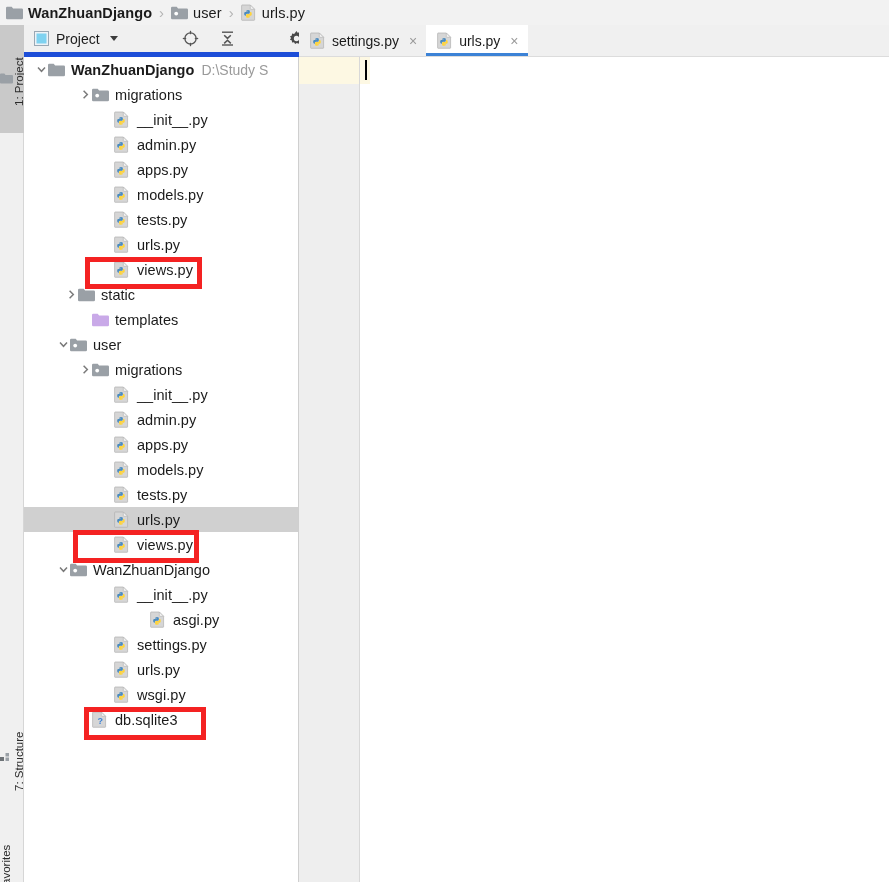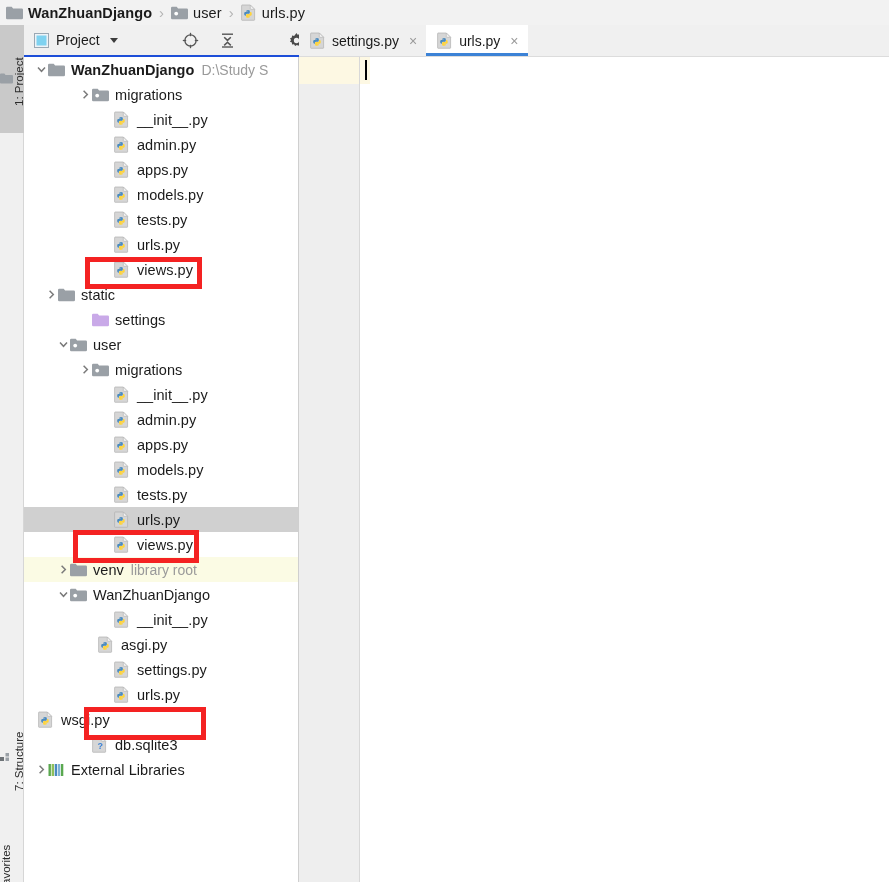--- a/index.html
+++ b/index.html
@@ -51,21 +51,21 @@
   .vb-ico {
     writing-mode: horizontal-tb; transform: rotate(180deg);
     margin-top: 6px; line-height: 0;
   }
 
   
   #panel-toolbar {
     position: absolute; left: 24px; top: 25px;
     width: 275px; height: 32px;
     background: #f0f0f0;
-    border-bottom: 2px solid #1d4ed8;
+    border-bottom: 5px solid #1d4ed8;
     display: flex; align-items: center; gap: 20px;
   }
   #project-dd {
     display: flex; align-items: center; gap: 7px;
     margin-left: 10px; cursor: default;
   }
   #project-dd .lbl { font-size: 14px; color: #1b1b1b; }
   .caret {
     width: 0; height: 0;
     border-left: 4.5px solid transparent;
@@ -395,41 +395,41 @@
       <span class="ico">
         <svg width="16" height="17" viewBox="0 0 16 17">
           <path d="M1.2 1h8.1l4.3 4.3v10.4a.6.6 0 01-.6.6H1.2a.6.6 0 01-.6-.6V1.6A.6.6 0 011.2 1z" fill="#d6d6d6" stroke="#b0b0b0" stroke-width=".7"></path>
           <path d="M9.3 1l4.3 4.3H9.9a.6.6 0 01-.6-.6z" fill="#f2f2f2" stroke="#b0b0b0" stroke-width=".6"></path>
           <path d="M6.9 6.0c-1.9 0-1.8 .85-1.8 .85l0 .88h1.84v.26H4.4s-1.24-.14-1.24 1.8 1.08 1.87 1.08 1.87h.64v-.9s-.03-1.08 1.06-1.08h1.83s1.03.02 1.03-1V7.05S8.96 6 6.9 6zm-1.01.58c.18 0 .33.15.33.33a.33.33 0 01-.33.33.33.33 0 01-.33-.33c0-.18.15-.33.33-.33z" fill="#4b8bbe"></path>
           <path d="M7.02 13.7c1.9 0 1.79-.85 1.79-.85v-.88H6.96v-.26h2.54s1.24.14 1.24-1.8-1.08-1.87-1.08-1.87h-.64v.9s.03 1.08-1.06 1.08H6.13s-1.03-.02-1.03 1v1.63s-.16 1.05 1.92 1.05zm1.01-.58a.33.33 0 01-.33-.33c0-.18.15-.33.33-.33.18 0 .33.15.33.33a.33.33 0 01-.33.33z" fill="#ffd43b"></path>
         </svg>
       </span>
       <span class="nm">views.py</span>
     </div>
-    <div class="row" style="padding-left: 20px;">
+    <div class="row" style="padding-left: 40px;">
       <span class="arrow">
         <svg width="11" height="11" viewBox="0 0 11 11">
           <path d="M3.6 1.8L7.3 5.5L3.6 9.2" fill="none" stroke="#7a7a7a" stroke-width="1.5"></path>
         </svg>
       </span>
       <span class="ico">
         <svg width="17" height="14" viewBox="0 0 17 14">
           <path d="M0 2A1.3 1.3 0 011.3.7h4.4l1.4 1.8H15.7A1.3 1.3 0 0117 3.8v8.2a1.3 1.3 0 01-1.3 1.3H1.3A1.3 1.3 0 010 12z" fill="#9aa0a6"></path>
         </svg>
       </span>
       <span class="nm">static</span>
     </div>
     <div class="row" style="padding-left: 54px;">
       <span class="arrow"></span>
       <span class="ico">
         <svg width="17" height="14" viewBox="0 0 17 14">
           <path d="M0 2A1.3 1.3 0 011.3.7h4.4l1.4 1.8H15.7A1.3 1.3 0 0117 3.8v8.2a1.3 1.3 0 01-1.3 1.3H1.3A1.3 1.3 0 010 12z" fill="#c9a9e8"></path>
         </svg>
       </span>
-      <span class="nm">settings</span>
+      <span class="nm">templates</span>
     </div>
     <div class="row" style="padding-left: 32px;">
       <span class="arrow">
         <svg width="11" height="11" viewBox="0 0 11 11">
           <path d="M2 3.6L5.5 7.3L9 3.6" fill="none" stroke="#7a7a7a" stroke-width="1.5"></path>
         </svg>
       </span>
       <span class="ico">
         <svg width="17" height="14" viewBox="0 0 17 14">
           <path d="M0 2A1.3 1.3 0 011.3.7h4.4l1.4 1.8H15.7A1.3 1.3 0 0117 3.8v8.2a1.3 1.3 0 01-1.3 1.3H1.3A1.3 1.3 0 010 12z" fill="#9aa0a6"></path>
@@ -529,34 +529,20 @@
       <span class="ico">
         <svg width="16" height="17" viewBox="0 0 16 17">
           <path d="M1.2 1h8.1l4.3 4.3v10.4a.6.6 0 01-.6.6H1.2a.6.6 0 01-.6-.6V1.6A.6.6 0 011.2 1z" fill="#d6d6d6" stroke="#b0b0b0" stroke-width=".7"></path>
           <path d="M9.3 1l4.3 4.3H9.9a.6.6 0 01-.6-.6z" fill="#f2f2f2" stroke="#b0b0b0" stroke-width=".6"></path>
           <path d="M6.9 6.0c-1.9 0-1.8 .85-1.8 .85l0 .88h1.84v.26H4.4s-1.24-.14-1.24 1.8 1.08 1.87 1.08 1.87h.64v-.9s-.03-1.08 1.06-1.08h1.83s1.03.02 1.03-1V7.05S8.96 6 6.9 6zm-1.01.58c.18 0 .33.15.33.33a.33.33 0 01-.33.33.33.33 0 01-.33-.33c0-.18.15-.33.33-.33z" fill="#4b8bbe"></path>
           <path d="M7.02 13.7c1.9 0 1.79-.85 1.79-.85v-.88H6.96v-.26h2.54s1.24.14 1.24-1.8-1.08-1.87-1.08-1.87h-.64v.9s.03 1.08-1.06 1.08H6.13s-1.03-.02-1.03 1v1.63s-.16 1.05 1.92 1.05zm1.01-.58a.33.33 0 01-.33-.33c0-.18.15-.33.33-.33.18 0 .33.15.33.33a.33.33 0 01-.33.33z" fill="#ffd43b"></path>
         </svg>
       </span>
       <span class="nm">views.py</span>
     </div>
-    <div class="row highlight-yellow" style="padding-left: 32px;">
-      <span class="arrow">
-        <svg width="11" height="11" viewBox="0 0 11 11">
-          <path d="M3.6 1.8L7.3 5.5L3.6 9.2" fill="none" stroke="#7a7a7a" stroke-width="1.5"></path>
-        </svg>
-      </span>
-      <span class="ico">
-        <svg width="17" height="14" viewBox="0 0 17 14">
-          <path d="M0 2A1.3 1.3 0 011.3.7h4.4l1.4 1.8H15.7A1.3 1.3 0 0117 3.8v8.2a1.3 1.3 0 01-1.3 1.3H1.3A1.3 1.3 0 010 12z" fill="#9aa0a6"></path>
-        </svg>
-      </span>
-      <span class="nm">venv</span>
-      <span class="sub">library root</span>
-    </div>
     <div class="row" style="padding-left: 32px;">
       <span class="arrow">
         <svg width="11" height="11" viewBox="0 0 11 11">
           <path d="M2 3.6L5.5 7.3L9 3.6" fill="none" stroke="#7a7a7a" stroke-width="1.5"></path>
         </svg>
       </span>
       <span class="ico">
         <svg width="17" height="14" viewBox="0 0 17 14">
           <path d="M0 2A1.3 1.3 0 011.3.7h4.4l1.4 1.8H15.7A1.3 1.3 0 0117 3.8v8.2a1.3 1.3 0 01-1.3 1.3H1.3A1.3 1.3 0 010 12z" fill="#9aa0a6"></path>
           <circle cx="5.2" cy="7.6" r="1.9" fill="#ffffff"></circle>
@@ -569,21 +555,21 @@
       <span class="ico">
         <svg width="16" height="17" viewBox="0 0 16 17">
           <path d="M1.2 1h8.1l4.3 4.3v10.4a.6.6 0 01-.6.6H1.2a.6.6 0 01-.6-.6V1.6A.6.6 0 011.2 1z" fill="#d6d6d6" stroke="#b0b0b0" stroke-width=".7"></path>
           <path d="M9.3 1l4.3 4.3H9.9a.6.6 0 01-.6-.6z" fill="#f2f2f2" stroke="#b0b0b0" stroke-width=".6"></path>
           <path d="M6.9 6.0c-1.9 0-1.8 .85-1.8 .85l0 .88h1.84v.26H4.4s-1.24-.14-1.24 1.8 1.08 1.87 1.08 1.87h.64v-.9s-.03-1.08 1.06-1.08h1.83s1.03.02 1.03-1V7.05S8.96 6 6.9 6zm-1.01.58c.18 0 .33.15.33.33a.33.33 0 01-.33.33.33.33 0 01-.33-.33c0-.18.15-.33.33-.33z" fill="#4b8bbe"></path>
           <path d="M7.02 13.7c1.9 0 1.79-.85 1.79-.85v-.88H6.96v-.26h2.54s1.24.14 1.24-1.8-1.08-1.87-1.08-1.87h-.64v.9s.03 1.08-1.06 1.08H6.13s-1.03-.02-1.03 1v1.63s-.16 1.05 1.92 1.05zm1.01-.58a.33.33 0 01-.33-.33c0-.18.15-.33.33-.33.18 0 .33.15.33.33a.33.33 0 01-.33.33z" fill="#ffd43b"></path>
         </svg>
       </span>
       <span class="nm">__init__.py</span>
     </div>
-    <div class="row" style="padding-left: 60px;">
+    <div class="row" style="padding-left: 112px;">
       <span class="arrow"></span>
       <span class="ico">
         <svg width="16" height="17" viewBox="0 0 16 17">
           <path d="M1.2 1h8.1l4.3 4.3v10.4a.6.6 0 01-.6.6H1.2a.6.6 0 01-.6-.6V1.6A.6.6 0 011.2 1z" fill="#d6d6d6" stroke="#b0b0b0" stroke-width=".7"></path>
           <path d="M9.3 1l4.3 4.3H9.9a.6.6 0 01-.6-.6z" fill="#f2f2f2" stroke="#b0b0b0" stroke-width=".6"></path>
           <path d="M6.9 6.0c-1.9 0-1.8 .85-1.8 .85l0 .88h1.84v.26H4.4s-1.24-.14-1.24 1.8 1.08 1.87 1.08 1.87h.64v-.9s-.03-1.08 1.06-1.08h1.83s1.03.02 1.03-1V7.05S8.96 6 6.9 6zm-1.01.58c.18 0 .33.15.33.33a.33.33 0 01-.33.33.33.33 0 01-.33-.33c0-.18.15-.33.33-.33z" fill="#4b8bbe"></path>
           <path d="M7.02 13.7c1.9 0 1.79-.85 1.79-.85v-.88H6.96v-.26h2.54s1.24.14 1.24-1.8-1.08-1.87-1.08-1.87h-.64v.9s.03 1.08-1.06 1.08H6.13s-1.03-.02-1.03 1v1.63s-.16 1.05 1.92 1.05zm1.01-.58a.33.33 0 01-.33-.33c0-.18.15-.33.33-.33.18 0 .33.15.33.33a.33.33 0 01-.33.33z" fill="#ffd43b"></path>
         </svg>
       </span>
       <span class="nm">asgi.py</span>
@@ -605,21 +591,21 @@
       <span class="ico">
         <svg width="16" height="17" viewBox="0 0 16 17">
           <path d="M1.2 1h8.1l4.3 4.3v10.4a.6.6 0 01-.6.6H1.2a.6.6 0 01-.6-.6V1.6A.6.6 0 011.2 1z" fill="#d6d6d6" stroke="#b0b0b0" stroke-width=".7"></path>
           <path d="M9.3 1l4.3 4.3H9.9a.6.6 0 01-.6-.6z" fill="#f2f2f2" stroke="#b0b0b0" stroke-width=".6"></path>
           <path d="M6.9 6.0c-1.9 0-1.8 .85-1.8 .85l0 .88h1.84v.26H4.4s-1.24-.14-1.24 1.8 1.08 1.87 1.08 1.87h.64v-.9s-.03-1.08 1.06-1.08h1.83s1.03.02 1.03-1V7.05S8.96 6 6.9 6zm-1.01.58c.18 0 .33.15.33.33a.33.33 0 01-.33.33.33.33 0 01-.33-.33c0-.18.15-.33.33-.33z" fill="#4b8bbe"></path>
           <path d="M7.02 13.7c1.9 0 1.79-.85 1.79-.85v-.88H6.96v-.26h2.54s1.24.14 1.24-1.8-1.08-1.87-1.08-1.87h-.64v.9s.03 1.08-1.06 1.08H6.13s-1.03-.02-1.03 1v1.63s-.16 1.05 1.92 1.05zm1.01-.58a.33.33 0 01-.33-.33c0-.18.15-.33.33-.33.18 0 .33.15.33.33a.33.33 0 01-.33.33z" fill="#ffd43b"></path>
         </svg>
       </span>
       <span class="nm">urls.py</span>
     </div>
-    <div class="row" style="">
+    <div class="row" style="padding-left: 76px;">
       <span class="arrow"></span>
       <span class="ico">
         <svg width="16" height="17" viewBox="0 0 16 17">
           <path d="M1.2 1h8.1l4.3 4.3v10.4a.6.6 0 01-.6.6H1.2a.6.6 0 01-.6-.6V1.6A.6.6 0 011.2 1z" fill="#d6d6d6" stroke="#b0b0b0" stroke-width=".7"></path>
           <path d="M9.3 1l4.3 4.3H9.9a.6.6 0 01-.6-.6z" fill="#f2f2f2" stroke="#b0b0b0" stroke-width=".6"></path>
           <path d="M6.9 6.0c-1.9 0-1.8 .85-1.8 .85l0 .88h1.84v.26H4.4s-1.24-.14-1.24 1.8 1.08 1.87 1.08 1.87h.64v-.9s-.03-1.08 1.06-1.08h1.83s1.03.02 1.03-1V7.05S8.96 6 6.9 6zm-1.01.58c.18 0 .33.15.33.33a.33.33 0 01-.33.33.33.33 0 01-.33-.33c0-.18.15-.33.33-.33z" fill="#4b8bbe"></path>
           <path d="M7.02 13.7c1.9 0 1.79-.85 1.79-.85v-.88H6.96v-.26h2.54s1.24.14 1.24-1.8-1.08-1.87-1.08-1.87h-.64v.9s.03 1.08-1.06 1.08H6.13s-1.03-.02-1.03 1v1.63s-.16 1.05 1.92 1.05zm1.01-.58a.33.33 0 01-.33-.33c0-.18.15-.33.33-.33.18 0 .33.15.33.33a.33.33 0 01-.33.33z" fill="#ffd43b"></path>
         </svg>
       </span>
       <span class="nm">wsgi.py</span>
@@ -627,37 +613,20 @@
     <div class="row" style="padding-left: 54px;">
       <span class="arrow"></span>
       <span class="ico">
         <svg width="16" height="17" viewBox="0 0 16 17">
           <path d="M1.2 1h8.1l4.3 4.3v10.4a.6.6 0 01-.6.6H1.2a.6.6 0 01-.6-.6V1.6A.6.6 0 011.2 1z" fill="#d6d6d6" stroke="#b0b0b0" stroke-width=".7"></path>
           <path d="M9.3 1l4.3 4.3H9.9a.6.6 0 01-.6-.6z" fill="#f2f2f2" stroke="#b0b0b0" stroke-width=".6"></path>
           <text x="5.5" y="13.4" font-size="9" font-family="Liberation Sans, sans-serif" fill="#3c82d6" font-weight="bold">?</text>
         </svg>
       </span>
       <span class="nm">db.sqlite3</span>
-    </div>
-    <div class="row" style="padding-left: 10px;">
-      <span class="arrow">
-        <svg width="11" height="11" viewBox="0 0 11 11">
-          <path d="M3.6 1.8L7.3 5.5L3.6 9.2" fill="none" stroke="#7a7a7a" stroke-width="1.5"></path>
-        </svg>
-      </span>
-      <span class="ico">
-        <svg width="16" height="14" viewBox="0 0 16 14">
-          <rect x="0.5" y="1" width="2.4" height="12" fill="#5aa84f"></rect>
-          <rect x="3.6" y="1" width="2.4" height="12" fill="#8fbf5a"></rect>
-          <rect x="6.7" y="1" width="2.4" height="12" fill="#4b8bbe"></rect>
-          <rect x="9.8" y="1" width="2.4" height="12" fill="#7fb3d8"></rect>
-          <rect x="12.9" y="1" width="2.4" height="12" fill="#5aa84f"></rect>
-        </svg>
-      </span>
-      <span class="nm">External Libraries</span>
     </div>
   </div>
 
 <div id="editor">
   <div id="gutter-hl"></div>
   <div id="gutter-rest"></div>
   <div id="gutter-line"></div>
   <div id="line-hl"></div>
   <div id="caret"></div>
 </div>

